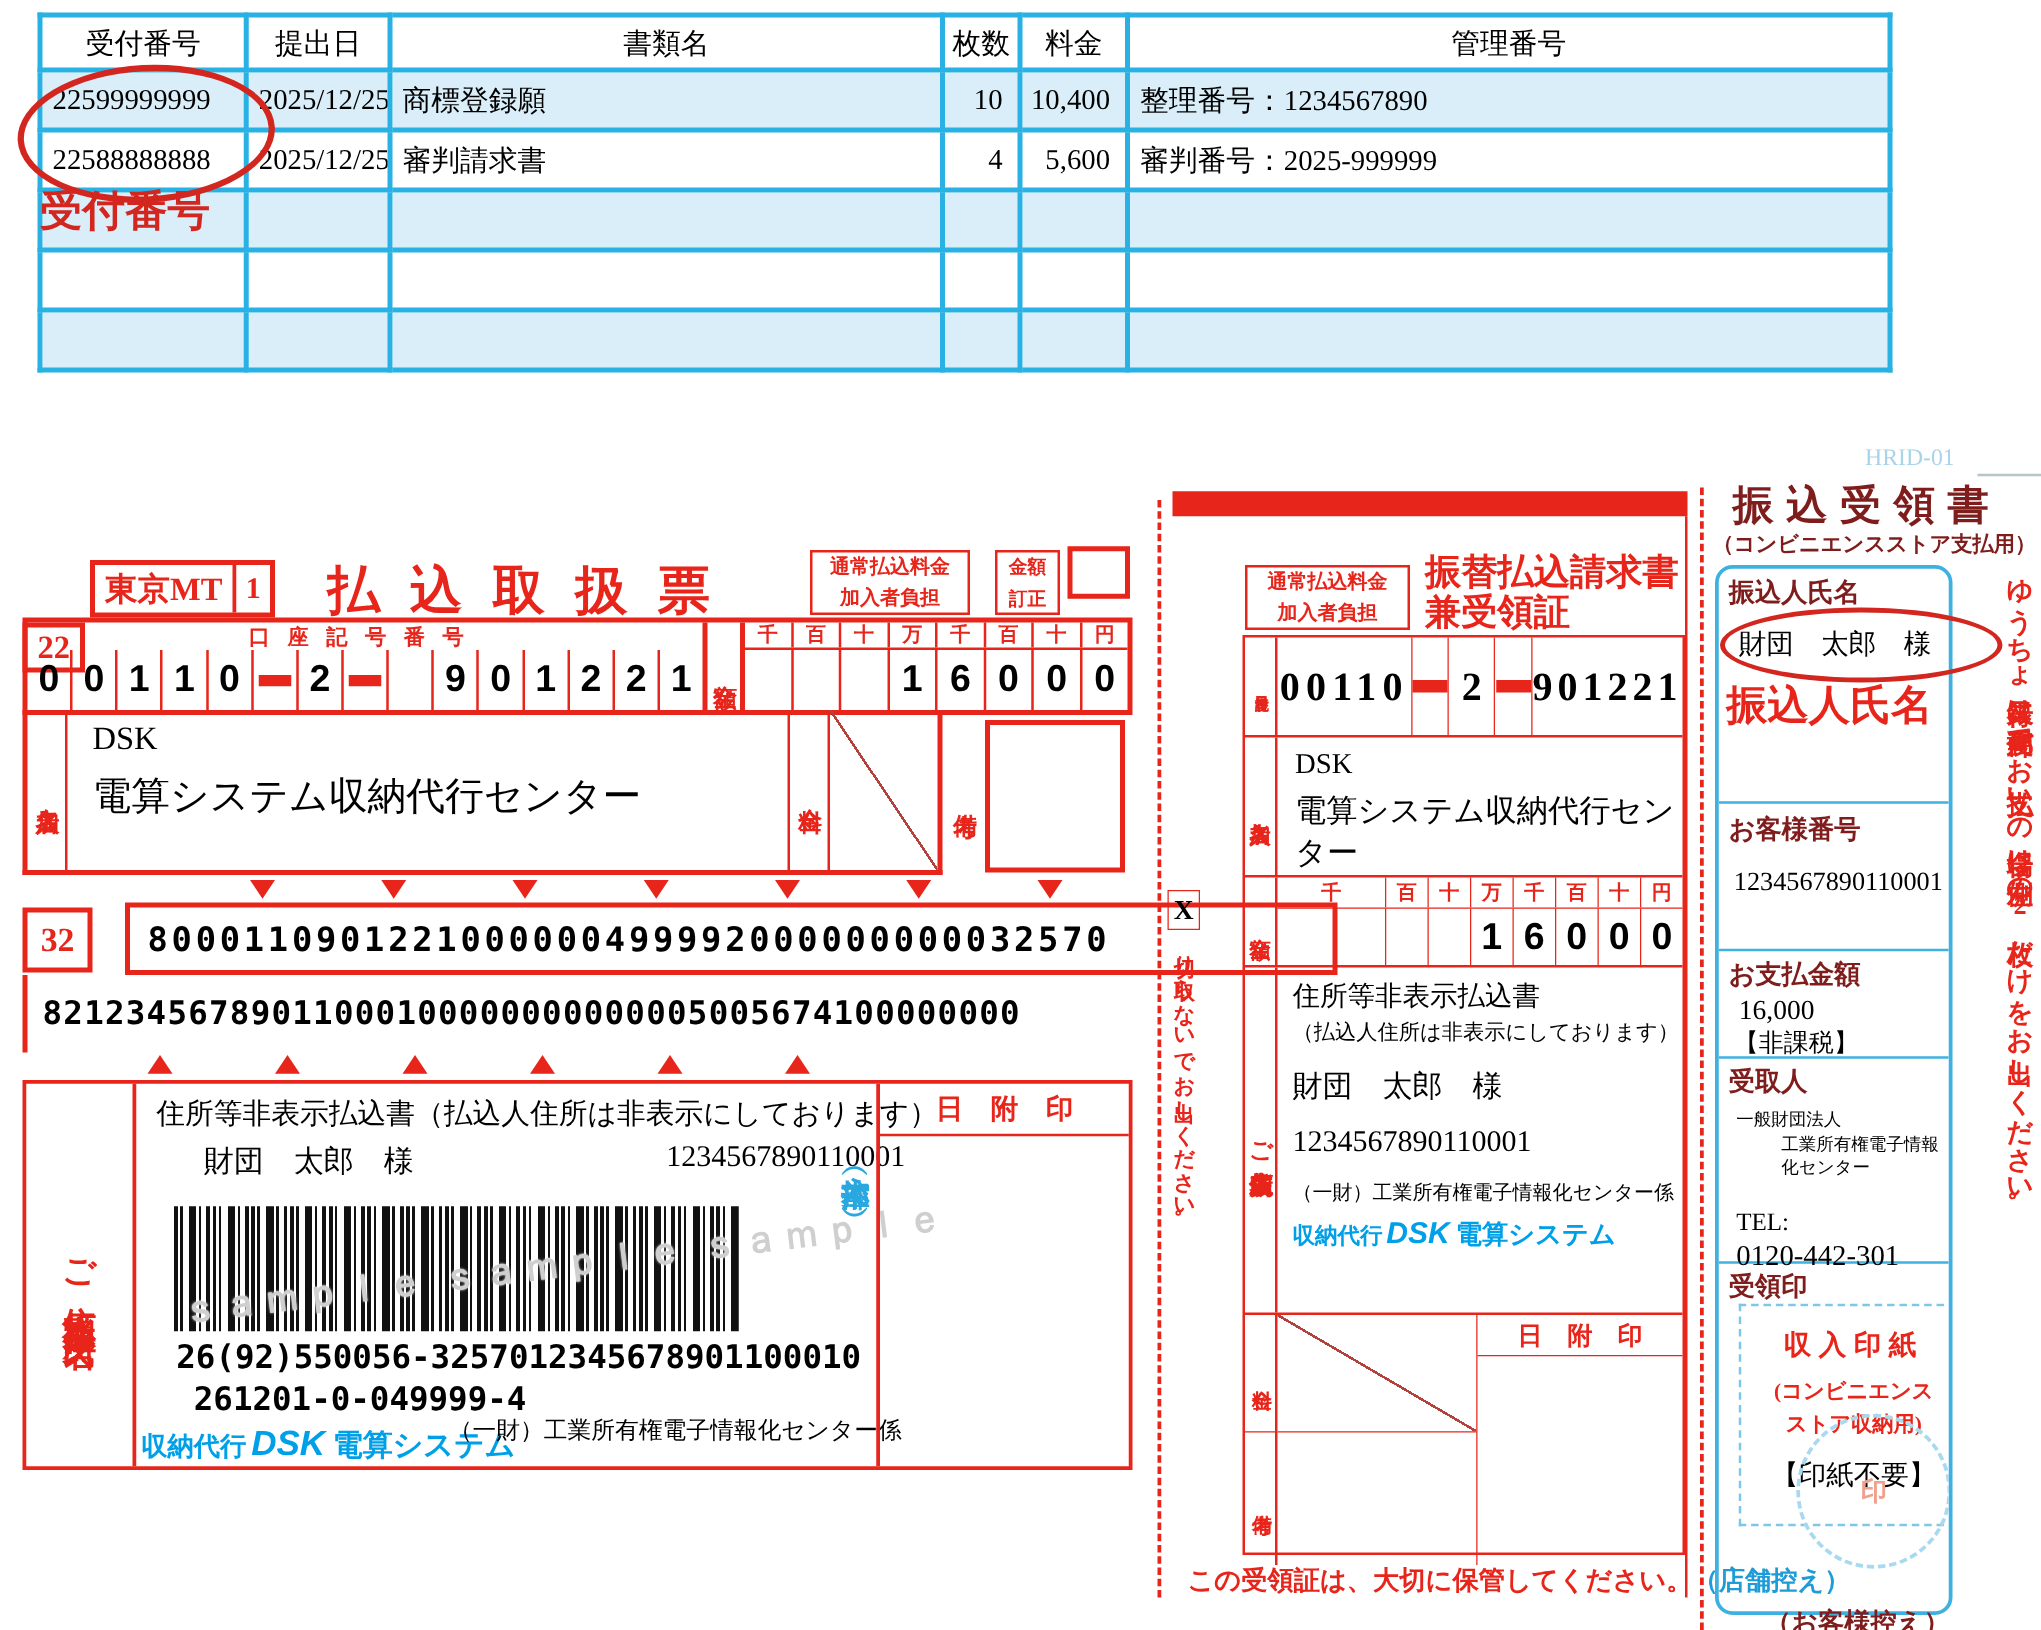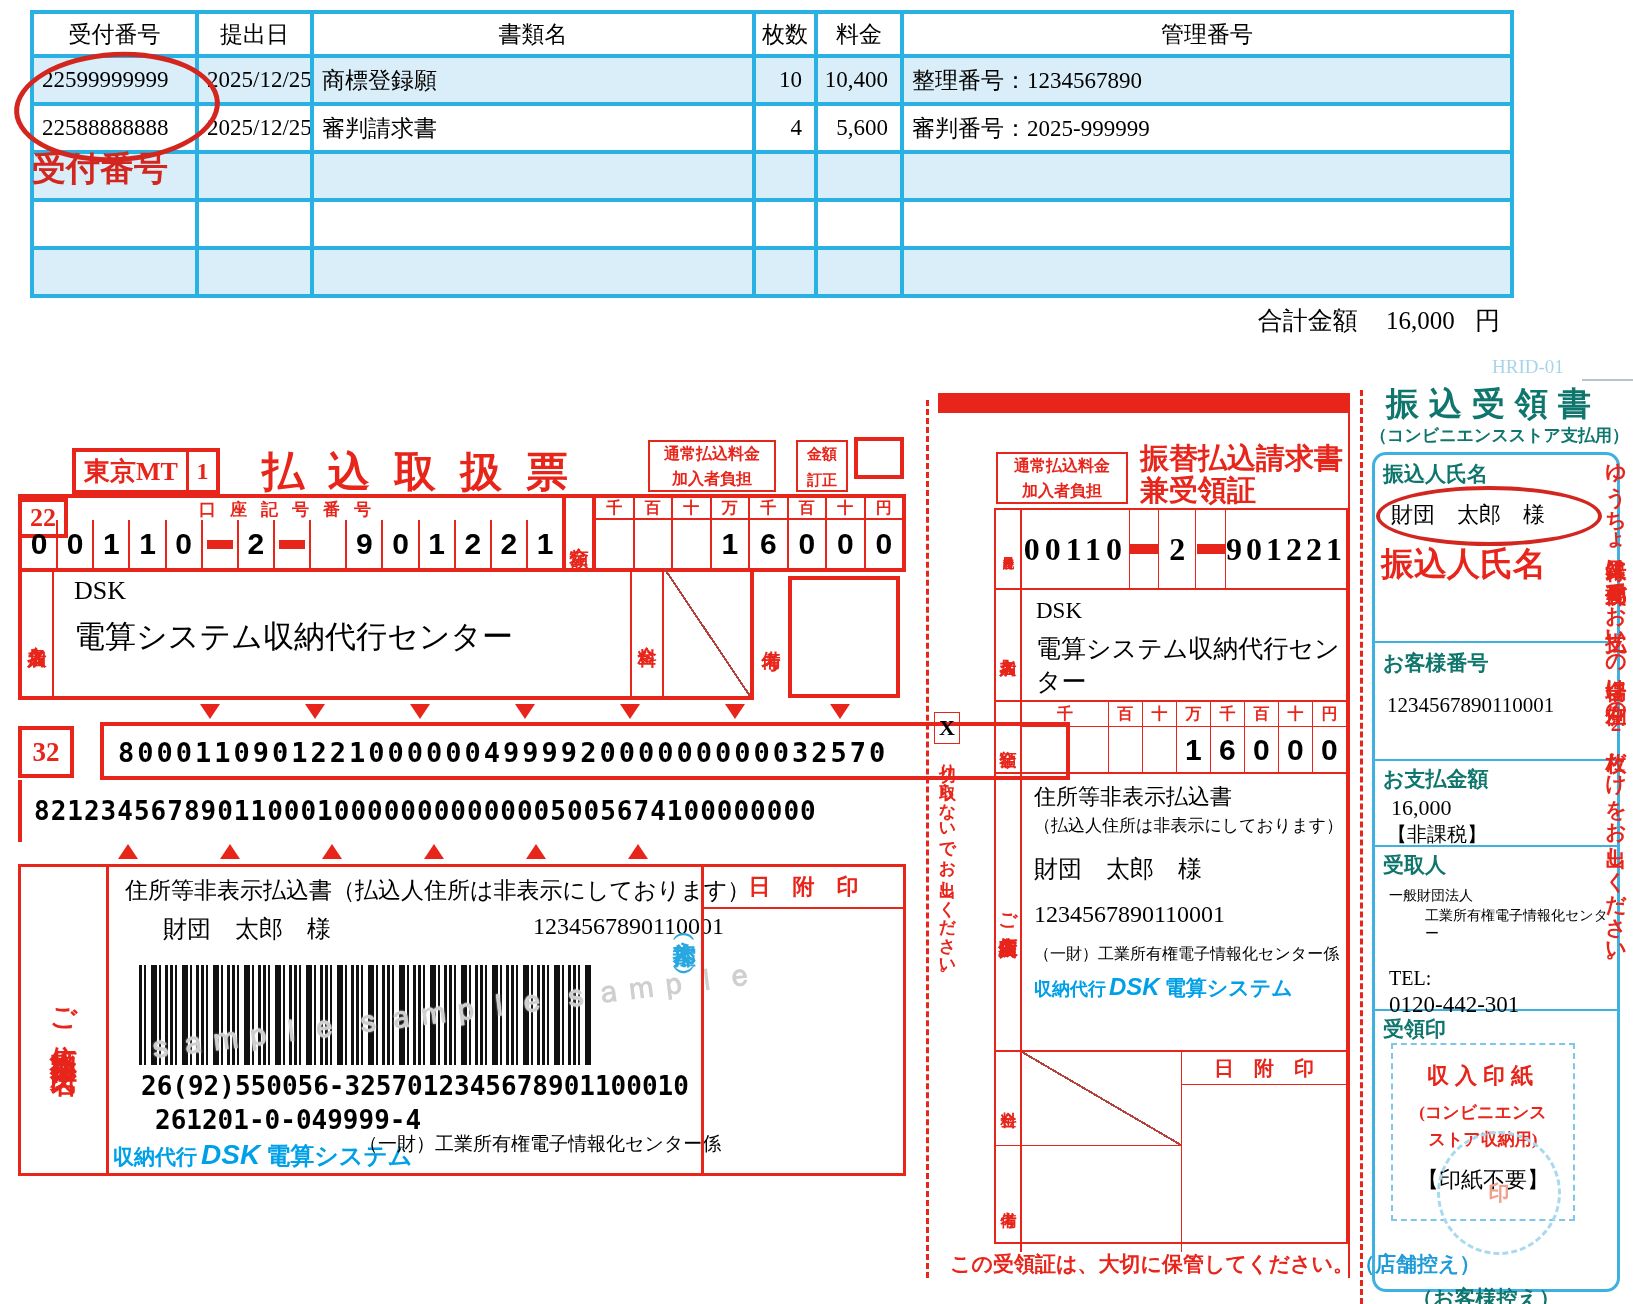--- a/index.html
+++ b/index.html
@@ -27,21 +27,21 @@
   .diag{background:linear-gradient(to top right,transparent calc(50% - 1px),#b5413c calc(50% - 1px) calc(50% + 1px),transparent calc(50% + 1px));}
   .digit-cell{flex:1;display:flex;align-items:center;justify-content:center;
         font-family:"Liberation Sans","DejaVu Sans",sans-serif;font-size:30px;font-weight:bold;}
   .digit-cell + .digit-cell{border-left:2px solid #e8251b;}
   .unit-cell{flex:1;display:flex;align-items:center;justify-content:center;color:#e8251b;
         font-weight:bold;font-size:16px;}
   .unit-cell + .unit-cell{border-left:2px solid #e8251b;}
   .barcode{background:repeating-linear-gradient(90deg,#111 0 3px,#fff 3px 5px,#111 5px 7px,#fff 7px 12px,#111 12px 18px,#fff 18px 20px,#111 20px 22px,#fff 22px 26px,#111 26px 29px,#fff 29px 31px);}
   .wm{position:absolute;left:4px;top:26px;color:#cfcfcf;font-weight:bold;font-size:30px;letter-spacing:3px;
       transform:rotate(-7deg);text-shadow:0 0 2px #fff;font-family:"Liberation Sans",sans-serif;white-space:nowrap;}
-  .blue-logo{color:#00a0e9;font-weight:bold;font-family:"Liberation Sans","DejaVu Sans",sans-serif;} .cyanb{color:#0f766e;font-weight:bold;font-family:"Liberation Sans",sans-serif;}
+  .blue-logo{color:#00a0e9;font-weight:bold;font-family:"Liberation Sans","DejaVu Sans",sans-serif;} .cyanb{color:#7f1d1d;font-weight:bold;font-family:"Liberation Sans",sans-serif;}
   .sec{border-bottom:2px solid #3eb1e0;box-sizing:border-box;position:relative;}
   .mid-label{width:26px;border-right:2px solid #e8251b;display:flex;align-items:center;justify-content:center;
       color:#e8251b;font-weight:bold;box-sizing:border-box;}
 </style>
 </head>
 <body>
 
 <div class="page">
 
   <table class="doc abs" style="left:30px;top:10px;width:1480px;">
@@ -101,25 +101,20 @@
           <td></td>
           <td></td>
           <td></td>
     </tr>
   </tbody>
     </table>
 
   <div class="abs ellipse" style="left:14px;top:52px;width:196px;height:100px;transform:rotate(-3deg);"></div>
   <div class="abs red" style="left:32px;top:146px;font-size:34px;font-weight:bold;color:#d2261f;">受付番号</div>
 
-  <div class="abs" style="left:1030px;top:304px;width:470px;text-align:right;font-size:25px;">
-    <span>合計金額</span>
-    <span style="margin-left:22px;">16,000</span>
-    <span style="margin-left:14px;">円</span>
-  </div>
 
   <div class="abs rbox red cen" style="left:18px;top:452px;width:50px;height:40px;font-size:26px;font-weight:bold;margin-top:46px;">22</div>
   <div class="abs rbox flex" style="left:72px;top:448px;width:148px;height:46px;">
     <div class="cen red" style="width:110px;font-size:26px;font-weight:bold;">東京MT</div>
     <div class="cen red" style="flex:1;border-left:3px solid #e8251b;font-size:24px;font-weight:bold;">1</div>
   </div>
   <div class="abs red" style="left:262px;top:444px;font-size:42px;font-weight:bold;letter-spacing:24px;">払込取扱票</div>
   <div class="abs rbox2 red gothic" style="left:648px;top:440px;width:128px;height:52px;text-align:center;font-size:16px;font-weight:bold;line-height:1.55;">
     <div>通常払込料金</div>
     <div>加入者負担</div>
@@ -337,21 +332,21 @@
     <span class="red" style="font-size:21px;font-weight:bold;">この受領証は、大切に保管してください。</span>
     <span style="font-size:21px;font-weight:bold;color:#1f9cd8;">（店舗控え）</span>
   </div>
 
   <div class="abs" style="left:1360px;top:390px;height:914px;border-left:3px dashed #e8251b;"></div>
   <div class="abs gothic" style="left:1492px;top:356px;font-size:19px;color:#a8d4ea;">HRID-01</div>
   <div class="abs" style="left:1582px;top:379px;width:51px;border-top:2px solid #b8c4cc;"></div>
   <div class="abs cyanb" style="left:1386px;top:382px;font-size:33px;letter-spacing:10px;">振込受領書</div>
   <div class="abs cyanb" style="left:1370px;top:424px;font-size:17px;">（コンビニエンスストア支払用）</div>
 
-  <div class="abs" style="left:1372px;top:452px;width:248px;height:840px;border:3px solid #3eb1e0;border-radius:14px;box-sizing:border-box;overflow:hidden;">
+  <div class="abs" style="left:1372px;top:452px;width:190px;height:840px;border:3px solid #3eb1e0;border-radius:14px;box-sizing:border-box;overflow:hidden;">
     <div class="sec" style="height:188px;">
       <div class="cyanb" style="font-size:21px;padding:5px 0 0 8px;">振込人氏名</div>
       <div style="font-size:22px;padding:12px 0 0 16px;">財団　太郎　様</div>
       <div class="red gothic" style="font-size:33px;font-weight:bold;padding:12px 0 0 6px;color:#e8251b;">振込人氏名</div>
     </div>
     <div class="sec" style="height:118px;">
       <div class="cyanb" style="font-size:21px;padding:6px 0 0 8px;">お客様番号</div>
       <div style="font-size:21px;padding:16px 0 0 12px;">1234567890110001</div>
     </div>
     <div class="sec" style="height:86px;">

